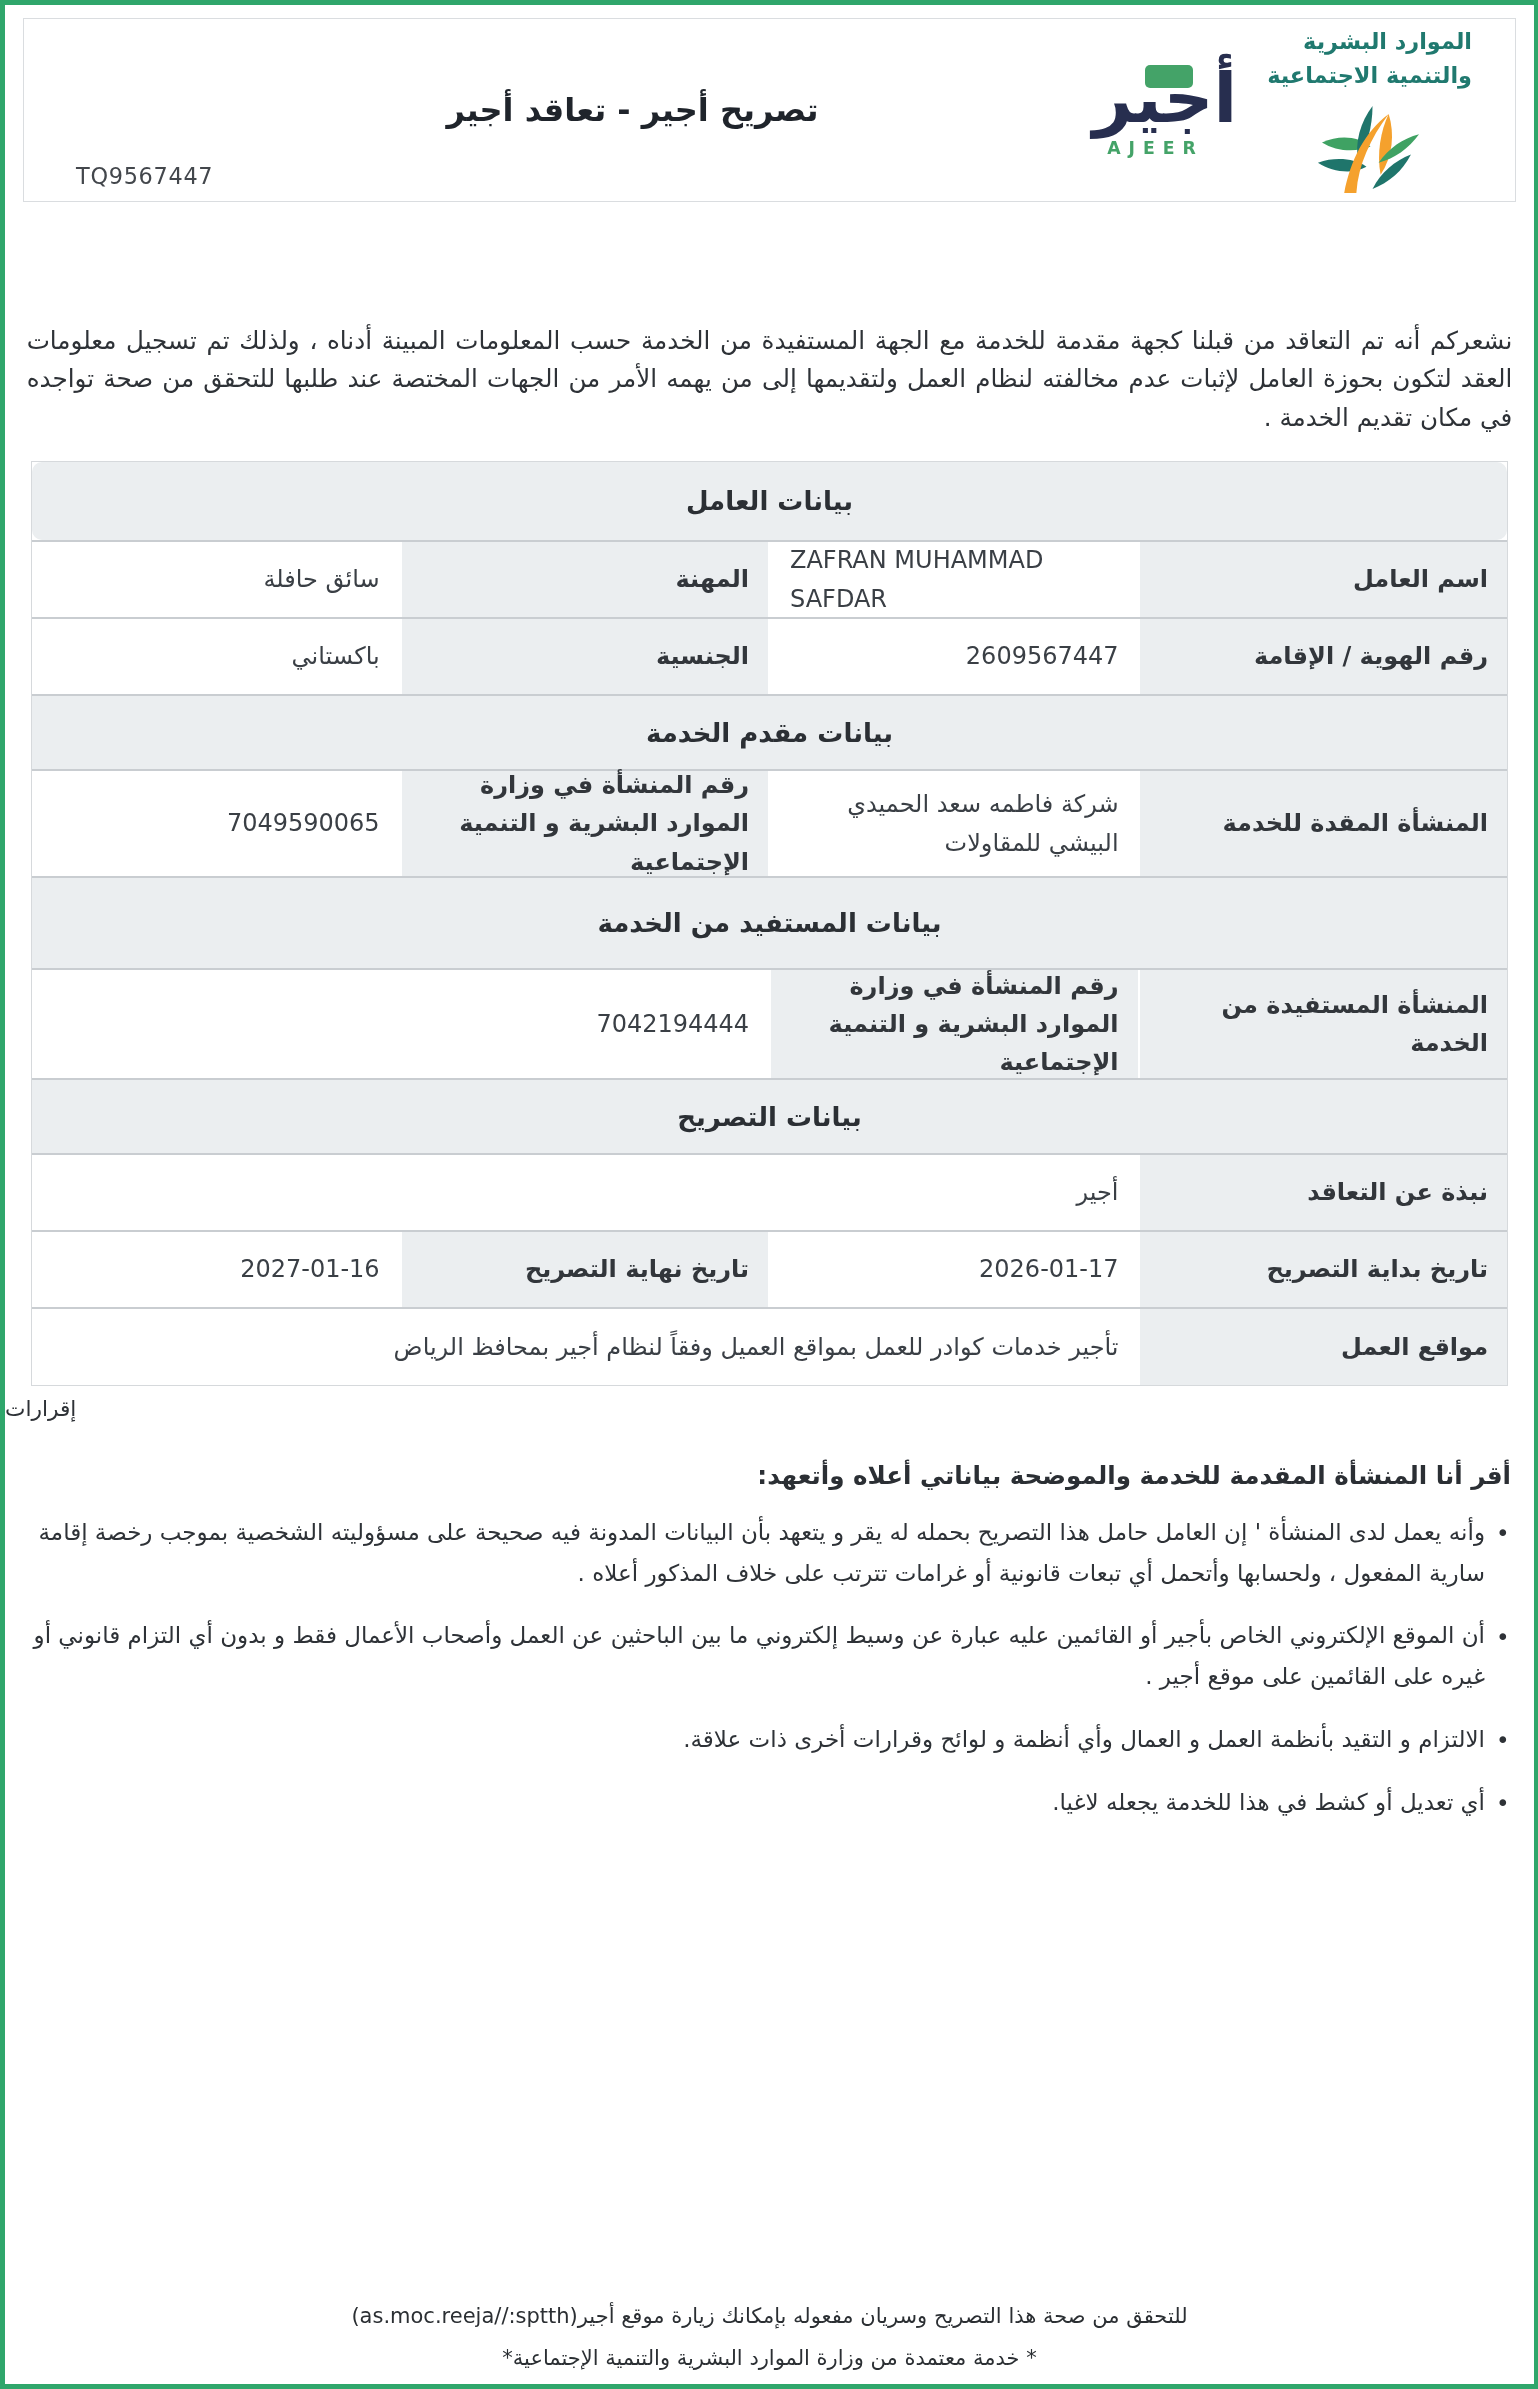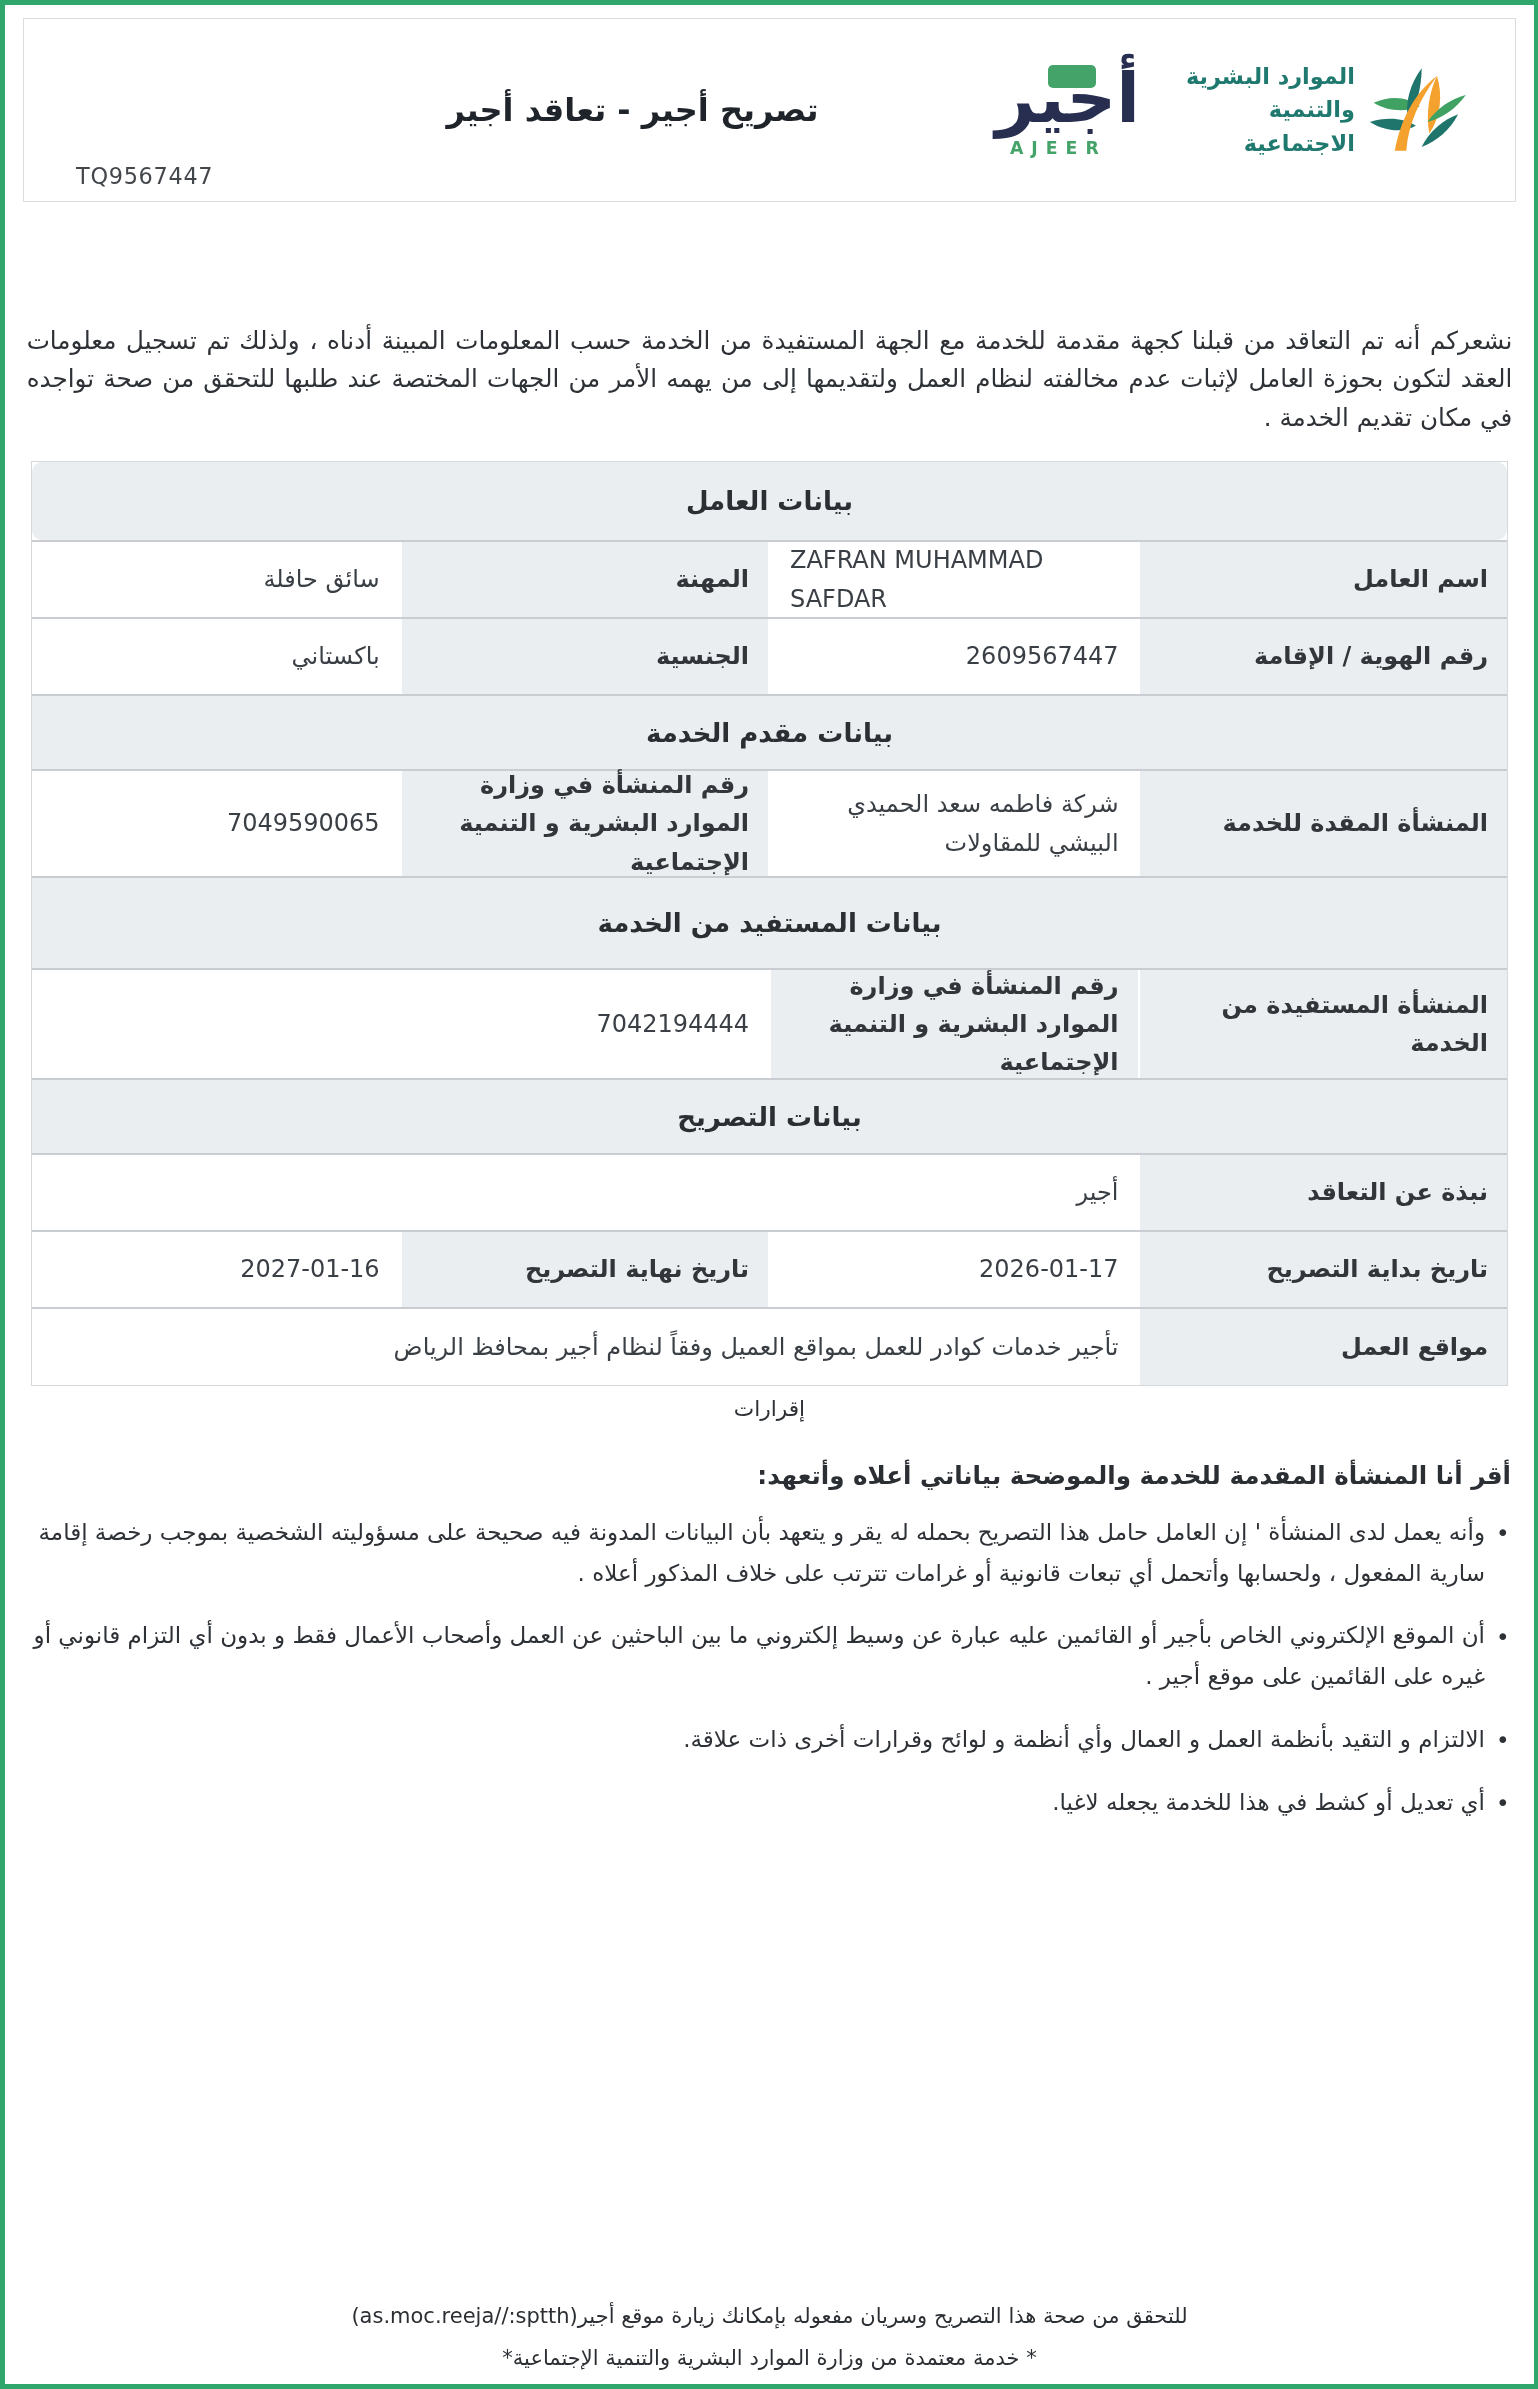--- a/index.html
+++ b/index.html
@@ -19,21 +19,21 @@
   .doc-number { position:absolute; left:52px; bottom:11.6px; font-size:22.4px; color:#43474c; letter-spacing:0.7px; }
   .hcell-mid { flex:1; display:flex; align-items:center; justify-content:center; }
   .page-title { margin:16px; font-size:32px; font-weight:700; color:#1f242b; direction:rtl; }
   .hcell-right { width:505px; display:flex; align-items:center; justify-content:flex-end; gap:30px; padding-right:43px; box-sizing:border-box; }
 
   .ajeer-logo { position:relative; width:130px; text-align:left; }
   .ajeer-word { font-size:69px; font-weight:700; color:#272e4f; line-height:1.05; direction:rtl; }
   .ajeer-sq { position:absolute; top:2.9px; left:38px; width:48px; height:23px; background:#44a368; border-radius:5px; }
   .ajeer-latin { color:#44a368; font-size:17.3px; letter-spacing:8px; font-weight:700; margin-top:2.9px; }
 
-  .ministry-logo { display:flex; align-items:center; gap:11.6px; }
+  .ministry-logo { display:flex; align-items:center; gap:11.6px;flex-direction:column; }
   .ministry-text { text-align:right; color:#20796f; font-size:22.4px; font-weight:700; line-height:1.5; direction:rtl; }
 
   
   .intro {
     margin:120px 21.7px 0 21.7px; direction:rtl; text-align:justify;
     font-size:24.6px; line-height:1.56; color:#2e3237;
   }
 
   
   .doc-table { margin:24px 26px 0 26px; border:0.7px solid #d6d9dc; background:#fff; }
@@ -42,21 +42,21 @@
   .sec-row { justify-content:center; align-items:center; background:#ebeef0; font-size:26px; font-weight:700; color:#2b2f34; }
   .h108 {height:78px} .h106 {height:77px} .h126 {height:75px} .h128 {height:92px} .h148 {height:107px} .h146 {height:110px}
   .cell { box-sizing:border-box; display:flex; align-items:center; justify-content:flex-start;
           padding:5.8px 19px; font-size:24px; line-height:1.6; width:calc((100% - 8.7px)/4); flex:none; }
   .lab { background:#ebeef0; font-weight:700; color:#32363b; }
   .val { background:#ffffff; color:#3a3f45; }
   .span3 { width:auto; flex:1; }
   .ltrv { direction:ltr; unicode-bidi:embed; }
 
   
-  .decl-title { margin-top:10px; text-align:center; font-size:21.7px; color:#2e3237; }
+  .decl-title { margin-top:10px; font-size:21.7px; color:#2e3237; }
   .decl-intro { margin:40px 23px 0 23px; direction:rtl; text-align:right; font-size:24.6px; font-weight:700; color:#2b2f34; }
   .decl-list { direction:rtl; margin:14.4px 23px 0 23px; padding:0; list-style:none; }
   .decl-list li { position:relative; font-size:23px; line-height:1.78; margin-top:21.7px; text-align:right; padding-right:26px; color:#2e3237; }
   .decl-list li::before { content:"\2022"; position:absolute; right:1.4px; top:1.4px; font-size:23px; color:#2e3237; }
 
   
   .footer { position:absolute; left:0; right:0; bottom:14.4px; text-align:center; direction:rtl; font-size:21px; color:#2b2f33; }
   .footer-line1 { margin-bottom:17.3px; }
 </style>
 </head>

